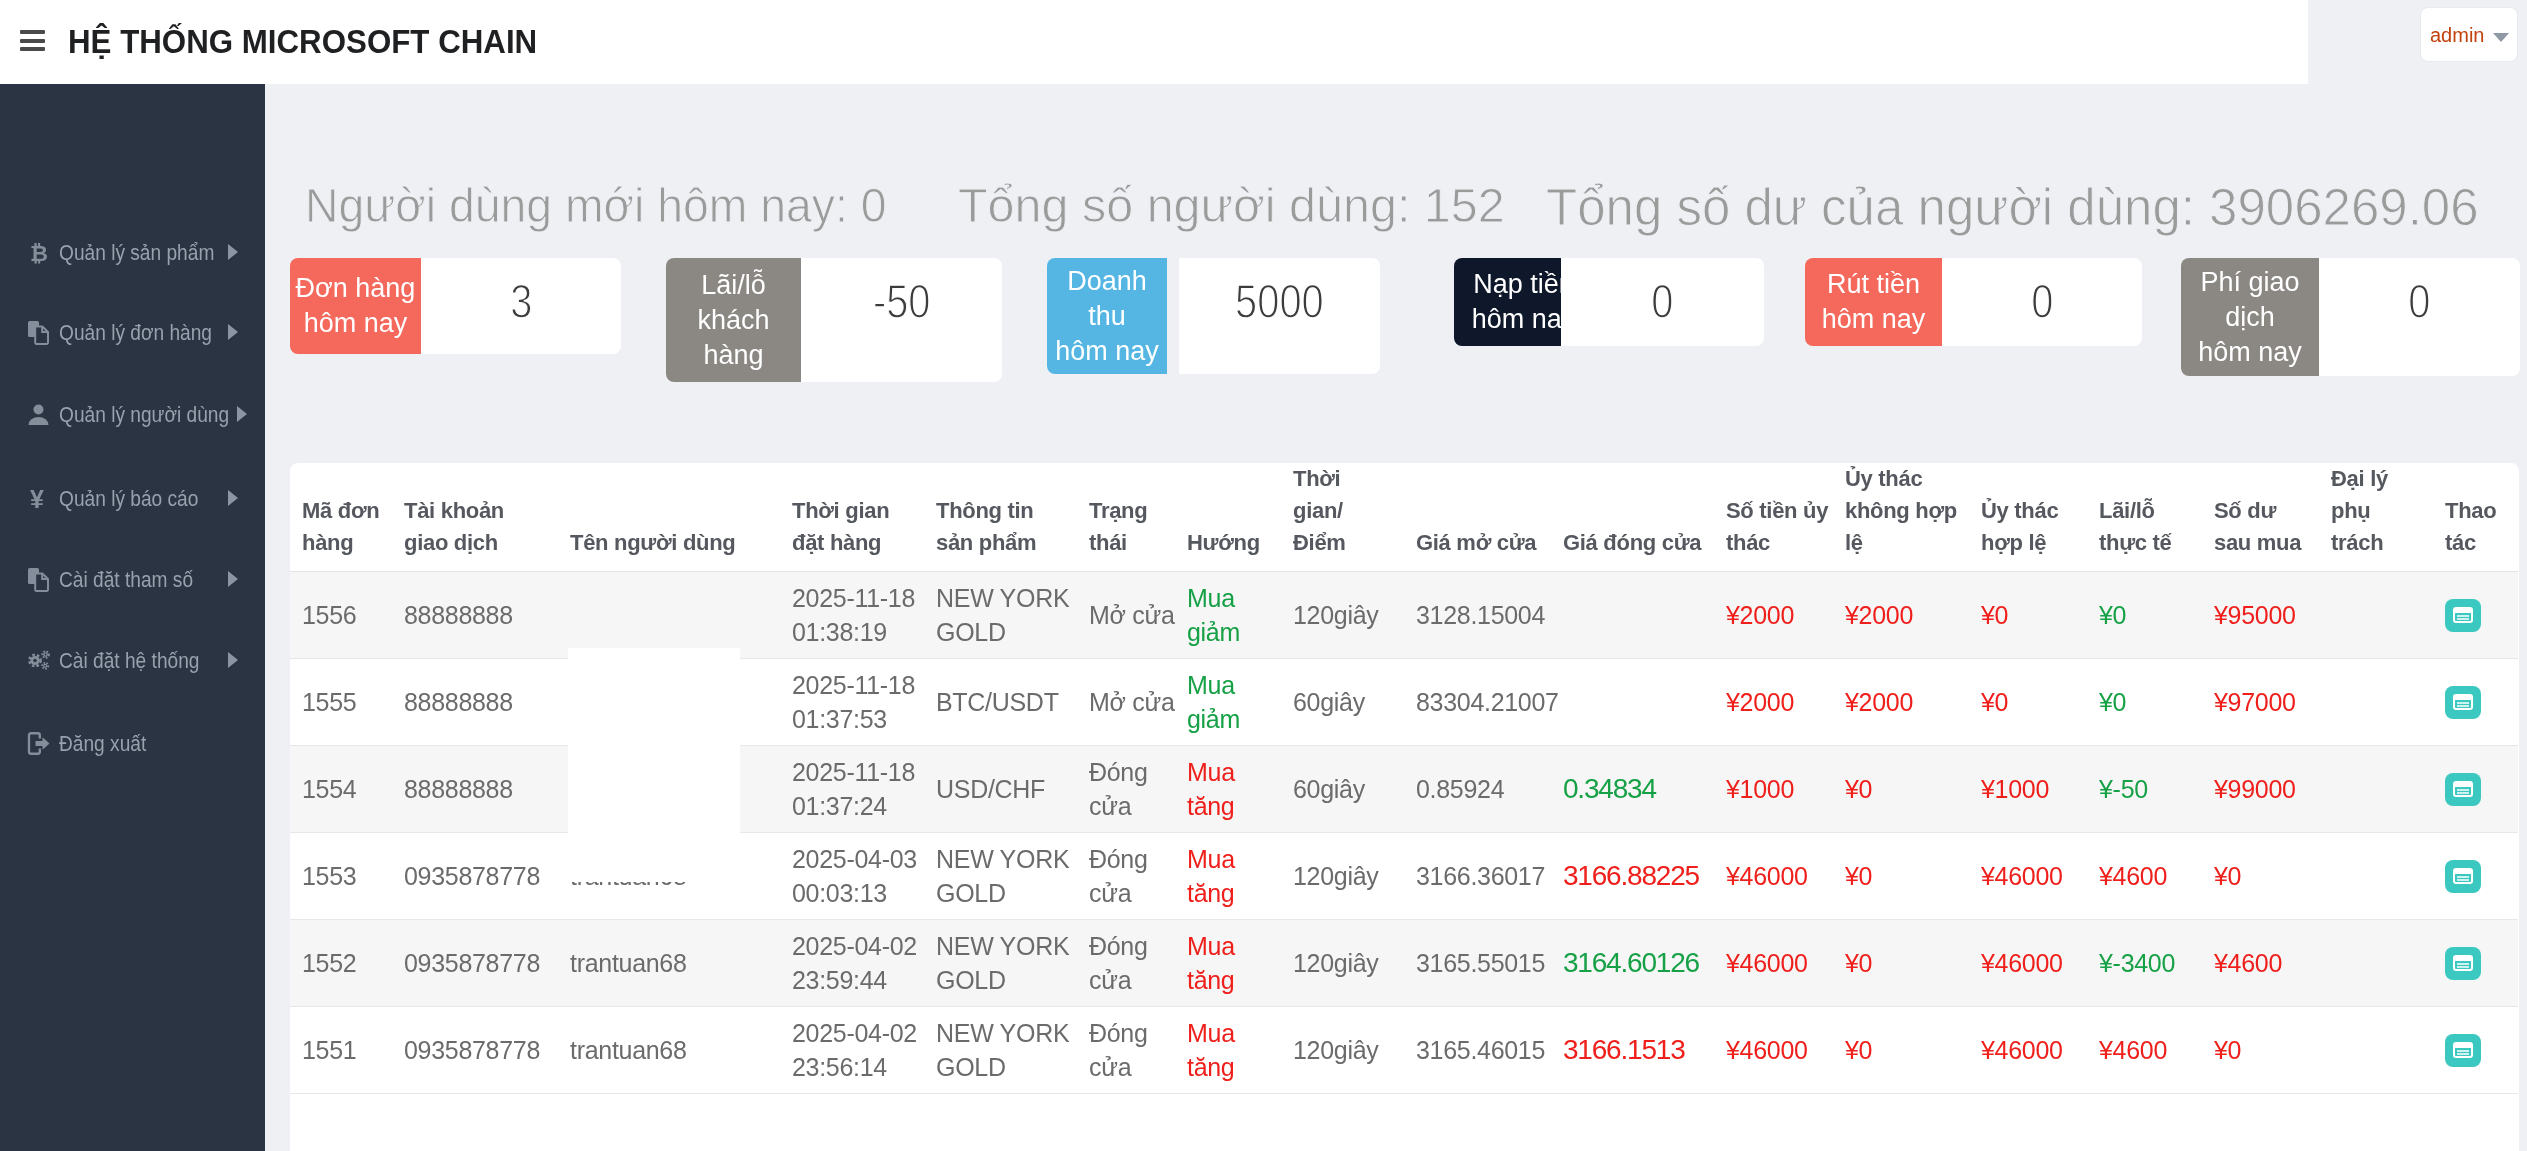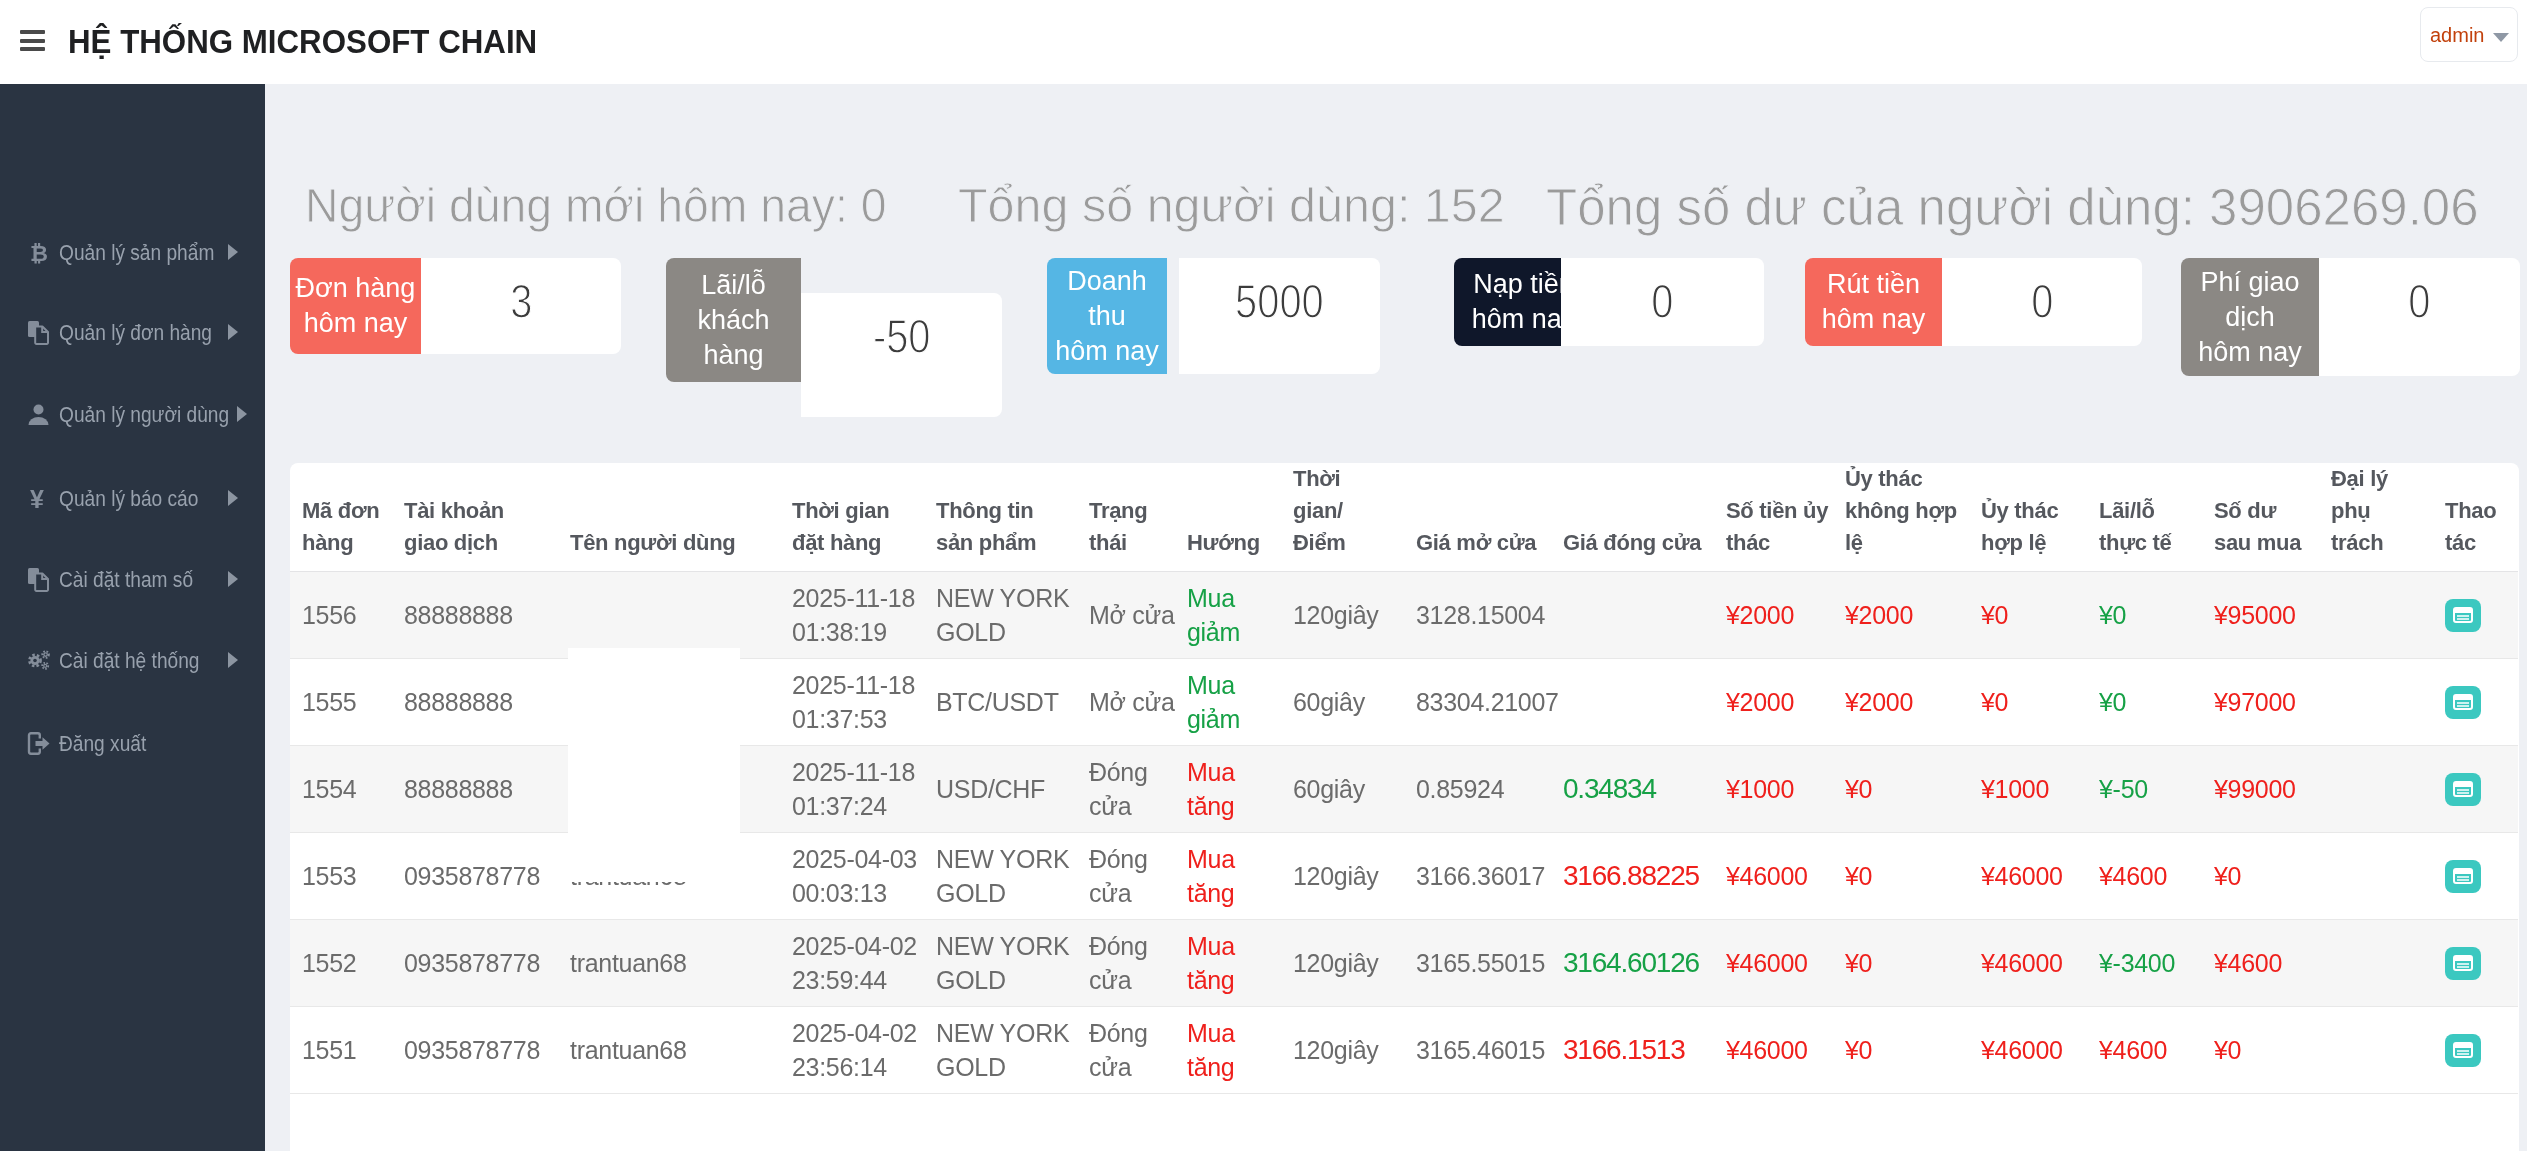--- a/index.html
+++ b/index.html
@@ -1,20 +1,20 @@
 <!DOCTYPE html>
 <html><head>
 <meta charset="utf-8">
 <style>
 * { margin:0; padding:0; box-sizing:border-box; }
 html,body { width:2527px; height:1151px; overflow:hidden; }
 body { font-family:"Liberation Sans", sans-serif; background:#eef0f4; position:relative; }
 
 
-.topbar { position:absolute; left:0; top:0; width:2527px; height:84px; background:#fff; }
+.topbar { position:absolute; left:0; top:0; width:2308px; height:84px; background:#fff; }
 .burger { position:absolute; left:20px; top:30px; width:25px; }
 .burger div { height:4px; background:#4a4a4a; margin-bottom:4.5px; border-radius:1px; }
 .brand { position:absolute; left:68px; top:22px; font-size:34px; font-weight:700; color:#1f2022; white-space:nowrap; transform:scaleX(0.92); transform-origin:0 0; }
 .adminbox { position:absolute; left:2420px; top:7px; width:98px; height:55px; border:1px solid #e7eaee; border-radius:8px; background:#fff; }
 .adminbox .t { position:absolute; left:9px; top:16px; font-size:20px; color:#c2410c; }
 .adminbox .c { position:absolute; left:72px; top:25px; width:0; height:0; border-left:8px solid transparent; border-right:8px solid transparent; border-top:9px solid #8f98a5; }
 
 
 .sidebar { position:absolute; left:0; top:84px; width:265px; height:1067px; background:#2a3442; }
 .active-item { position:absolute; left:12px; top:50px; width:238px; height:74px; background:#374251; border-radius:10px; }
@@ -136,21 +136,21 @@
 <div class="bignum" style="left:305px; transform:scaleX(0.966);">Người dùng mới hôm nay: 0</div>
 <div class="bignum" style="left:958px; transform:scaleX(1.01);" id="bn2">Tổng số người dùng: 152</div>
 <div class="bignum" style="left:1546px; font-size:51px; transform:scaleX(1.0);" id="bn3">Tổng số dư của người dùng: 3906269.06</div>
 
 <div class="sbox" style="left:290px;">
   <div class="lab" style="width:131px; height:96px; background:#f5685c;">Đơn hàng<br>hôm nay</div>
   <div class="val" style="left:131px; width:200px; height:96px;"><span>3</span></div>
 </div>
 <div class="sbox" style="left:666px;">
   <div class="lab" style="width:135px; height:124px; background:#8b8884;">Lãi/lỗ<br>khách<br>hàng</div>
-  <div class="val" style="left:135px; width:201px; height:124px;margin-top:35px;"><span>-50</span></div>
+  <div class="val" style="left:135px; width:201px; height:124px;"><span>-50</span></div>
 </div>
 <div class="sbox" style="left:1047px;">
   <div class="lab" style="width:120px; height:116px; background:#55b6e4;">Doanh<br>thu<br>hôm nay</div>
   <div class="val" style="left:132px; width:201px; height:116px;"><span>5000</span></div>
 </div>
 <div class="sbox" style="left:1422px;">
   <div class="lab" style="width:139px; height:88px; background:#0f172a;margin-left:32px;">Nạp tiền<br>hôm nay</div>
   <div class="val" style="left:139px; width:203px; height:88px;"><span>0</span></div>
 </div>
 <div class="sbox" style="left:1805px;">

